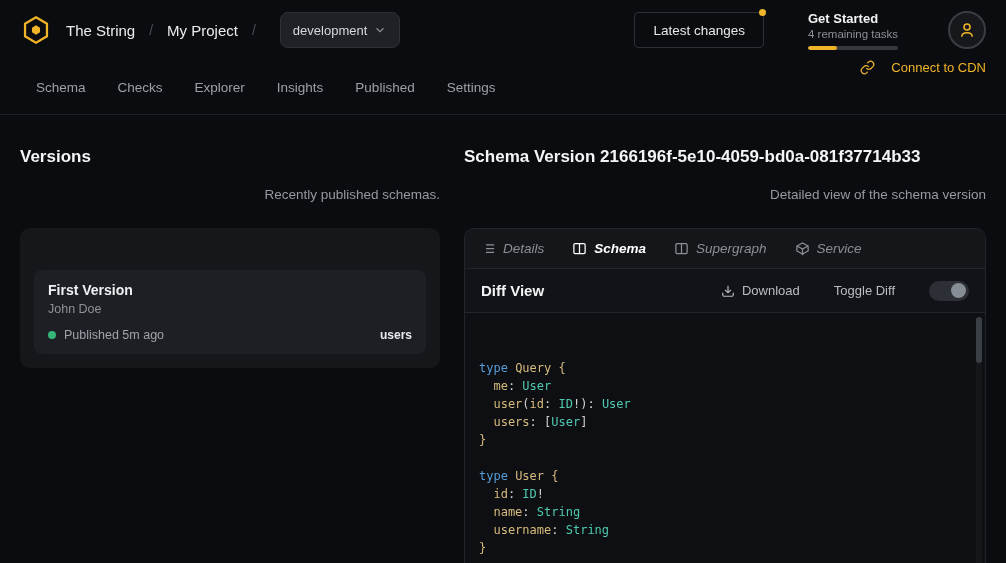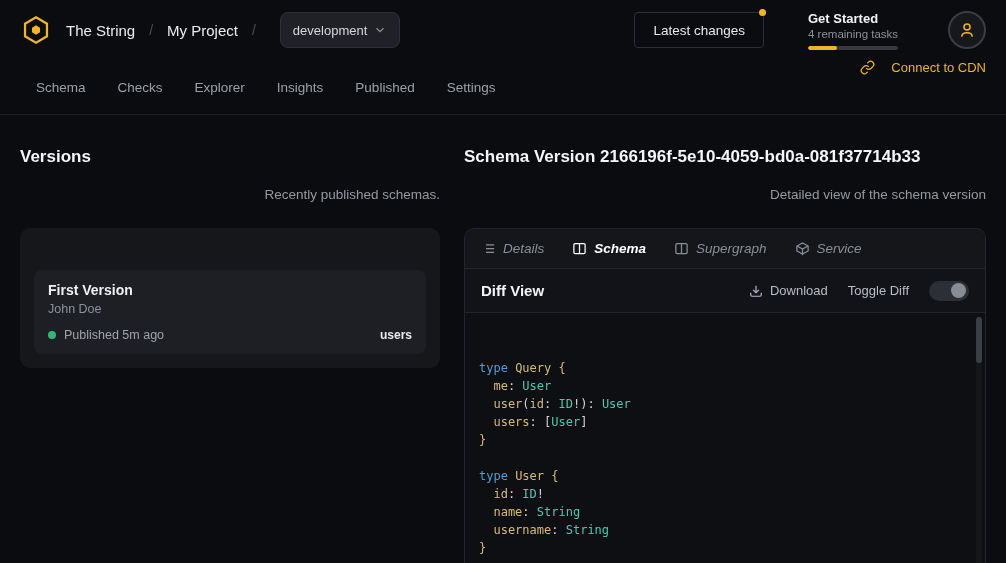--- a/index.html
+++ b/index.html
@@ -106,21 +106,21 @@
   .p-tab {
     display:flex; align-items:center; gap:7px;
     font-size:13.5px; color:#8a8f96; cursor:pointer;
   }
   .p-tab.active { color:#ffffff; font-weight:600; }
   .diff-header {
     display:flex; align-items:center; justify-content:space-between;
     height:44px; padding:0 16px; border-bottom:1px solid var(--border);
   }
   .diff-title { font-size:15px; font-weight:700; color:#f2f3f5; }
-  .diff-actions { display:flex; align-items:center; gap:20px; }
+  .diff-actions { display:flex; align-items:center; gap:34px; }
   .download-btn {
     display:flex; align-items:center; gap:7px; background:none; border:none;
     color:#b9bdc3; font-size:13px; font-family:inherit; cursor:pointer;
   }
   .toggle-label { font-size:13px; color:#b9bdc3; }
   .switch {
     position:relative; width:40px; height:20px; border-radius:10px;
     background:#2c2f36; cursor:pointer; flex:none;
   }
   .switch .knob {

